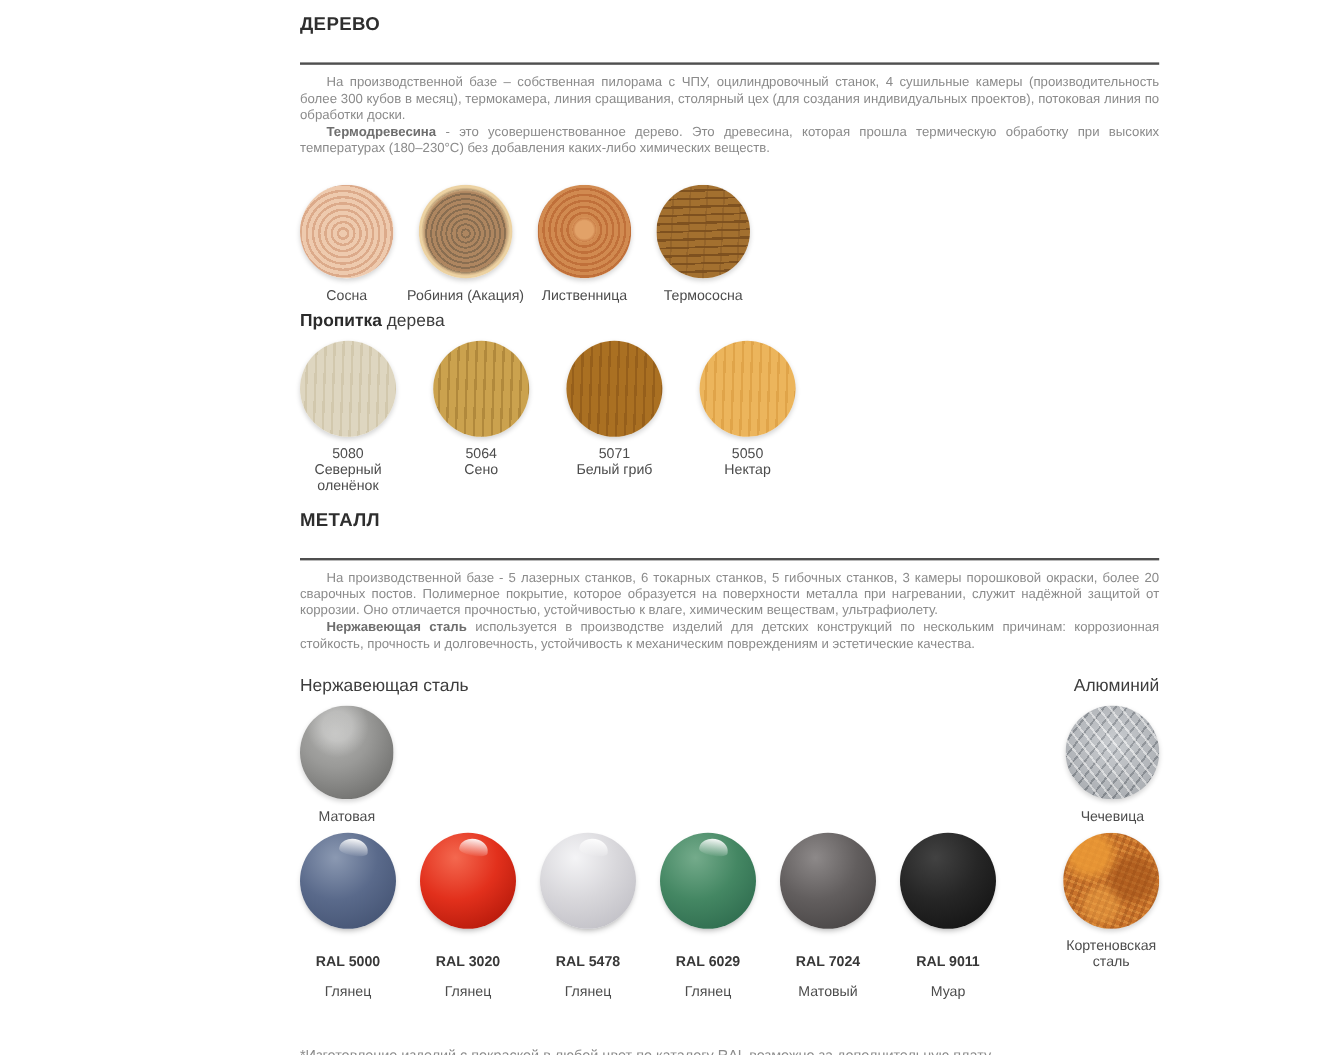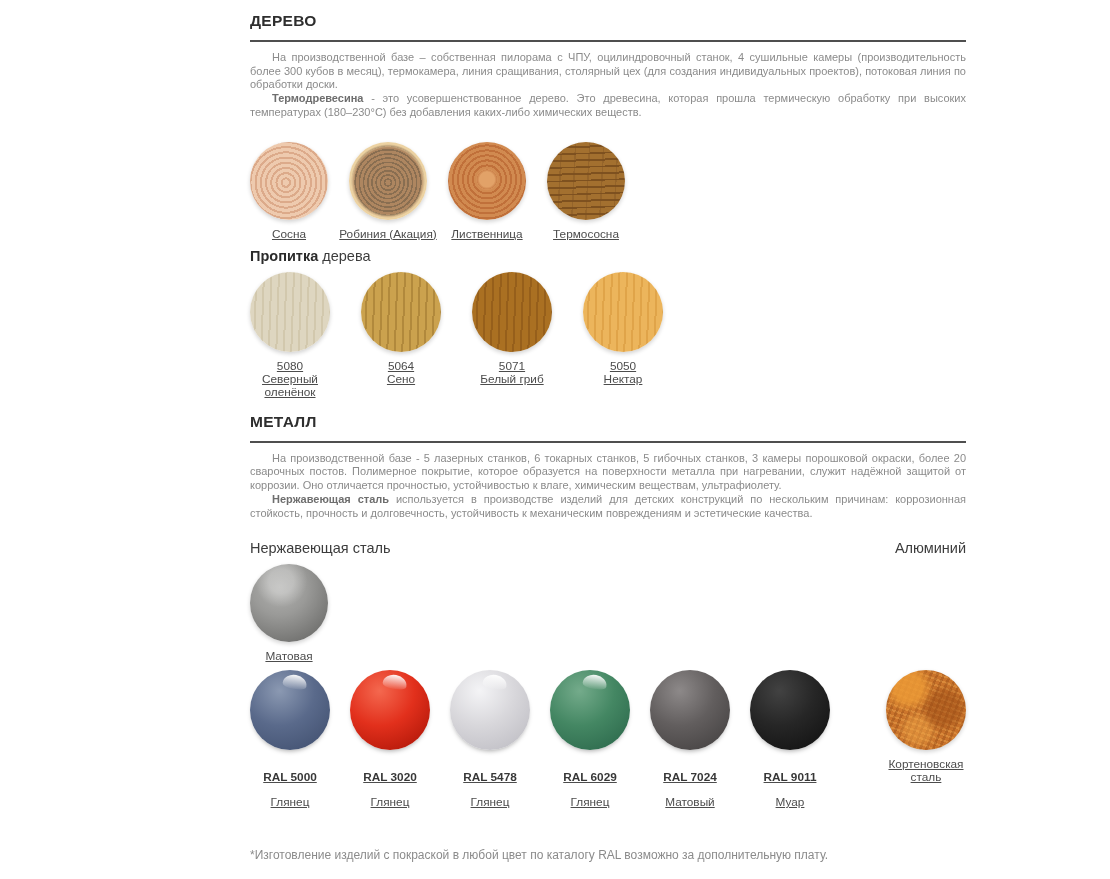--- a/index.html
+++ b/index.html
@@ -2,21 +2,21 @@
 <html><head>
 <meta charset="utf-8">
 <style>
   * { box-sizing: border-box; margin: 0; padding: 0; }
   html, body { width: 1110px; height: 879px; background: #ffffff; overflow: hidden;
                font-family: "Liberation Sans", sans-serif; }
   .content { position: absolute; left: 250px; top: 12px; width: 716px; }
 
   
   .sec-title { font-size: 15.5px; font-weight: 700; color: #2e2e2e; letter-spacing: .3px;
-               padding-bottom: 10px; border-bottom: 2px solid #4f4f4f; }
+               padding-bottom: 22px; border-bottom: 2px solid #4f4f4f; }
   .metal-sec { margin-top: 14px; }
 
   
   .body-text { margin-top: 9px; font-size: 11px; line-height: 13.7px; color: #8b8b8b;
                text-align: justify; }
   .body-text p { margin: 0; }
   .body-text strong { color: #6e6e6e; font-weight: 700; margin-left: 22px; }
 
   
   .sub-title { font-size: 14.5px; color: #3c3c3c; }
@@ -35,21 +35,21 @@
   .metal-right { margin-left: auto; }
   .powder-row  { margin-top: 7px; }
   .powder-main { display: flex; gap: 20px; }
   .powder-corten { margin-left: auto; }
 
   .item { display: flex; flex-direction: column; align-items: center; width: 78px; flex: none; }
   .item.w80 { width: 80px; }
   .sw { width: 100%; aspect-ratio: 1/1; border-radius: 50%; position: relative; overflow: hidden;
         box-shadow: 0 2px 4px rgba(0,0,0,.18); }
   .sw-label { margin-top: 8px; font-size: 11.8px; line-height: 12.8px; color: #4c4c4c;
-              text-align: center; white-space: pre-line; text-decoration: underline; }
+              text-align: center; white-space: pre-line; }
   .sw-label.nowrap { white-space: nowrap; }
   .ral-code { font-weight: 700; color: #383838; }
 
   
   [data-swatch="pine-slice"] { background:
     radial-gradient(circle at 50% 50%, rgba(0,0,0,0) 0 88%, rgba(146,100,64,.55) 97%, rgba(120,80,48,.7) 100%),
     repeating-radial-gradient(circle at 46% 52%, var(--c) 0 3.2px, var(--c2) 3.2px 5.2px); }
   [data-swatch="robinia-slice"] { background:
     radial-gradient(circle at 50% 50%, rgba(0,0,0,0) 0 82%, #3e2c16 95%, #2f2110 100%),
     radial-gradient(circle at 50% 50%, rgba(0,0,0,0) 0 60%, var(--c2) 67%, var(--c2) 83%, rgba(0,0,0,0) 89%),
@@ -182,20 +182,27 @@
 
     <div class="swatch-row metal-row">
       <div class="metal-left">
 
 
           <div class="item">
             <div class="sw" data-swatch="steel-matte"></div>
             <div class="sw-label nowrap">Матовая</div>
           </div>
         </div>
+      <div class="metal-right">
+
+          <div class="item">
+            <div class="sw" data-swatch="diamond-plate"></div>
+            <div class="sw-label nowrap">Чечевица</div>
+          </div>
+        </div>
     </div>
 
 
     <div class="swatch-row powder-row">
       <div class="powder-main">
 
           <div class="item w80">
             <div class="sw gloss" data-swatch="ral-sphere" style="--c: #5a6a8b; --cl: #8b99b2; --cd: #3d4c6b;"></div>
             <div class="sw-label">
               <div class="ral-code">RAL 5000</div>

